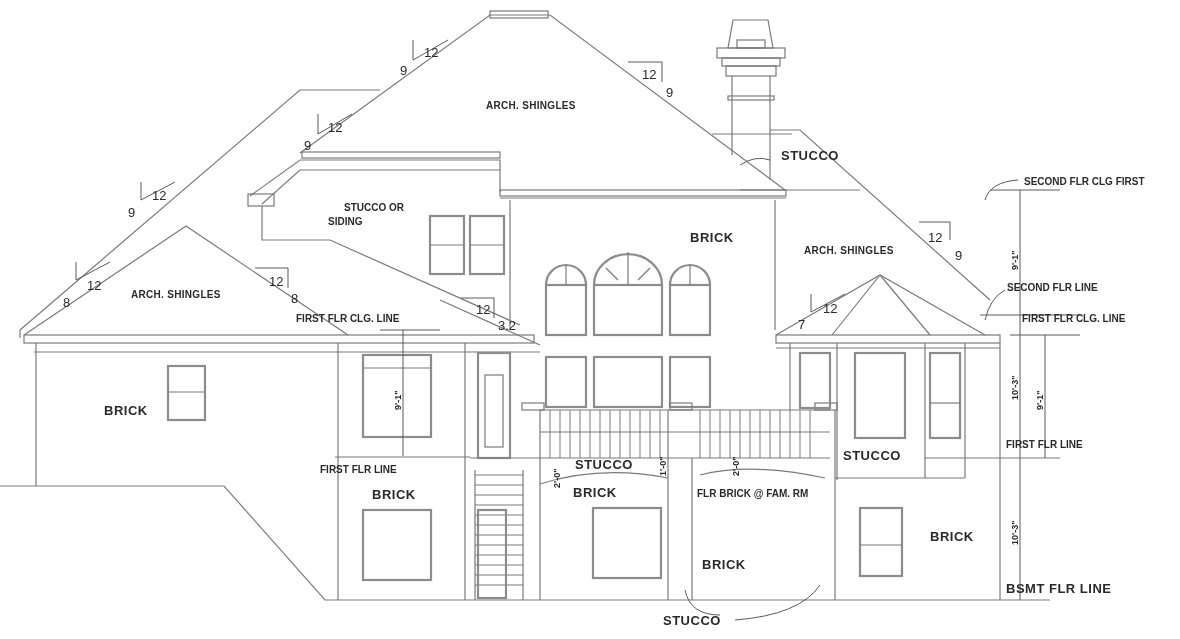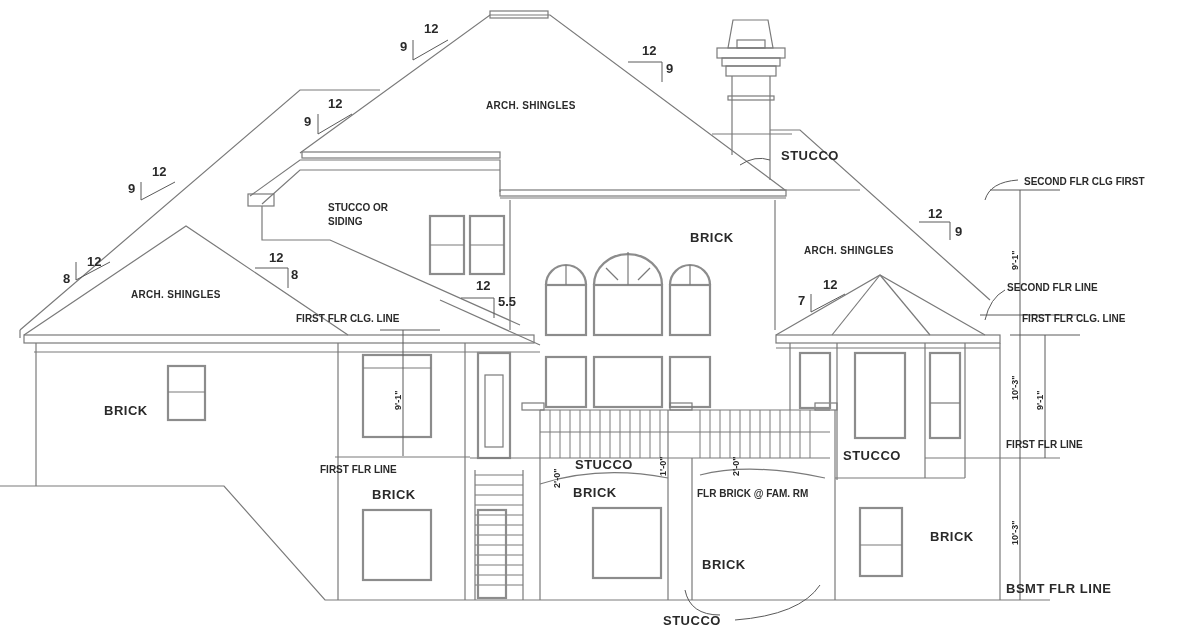--- a/index.html
+++ b/index.html
@@ -9,21 +9,21 @@
   .ln { stroke:#7a7a7a; stroke-width:1.2; fill:none; }
   .ln2 { stroke:#8c8c8c; stroke-width:2.2; fill:none; }
   .dim { stroke:#5a5a5a; stroke-width:1; fill:none; }
   .lbl {
     position:absolute; font-family:"Liberation Sans", sans-serif; font-weight:bold;
     color:#2a2a2a; white-space:nowrap; line-height:1;
   }
   .big { font-size:13px; letter-spacing:0.5px; }
   .mid { font-size:10px; letter-spacing:0.3px; }
   .sm  { font-size:10px; }
-  .pitch { font-size:13px; font-weight:bold; }
+  .pitch { font-size:13px; font-weight:normal;margin-top:24px; }
   .rot { transform-origin:left top; transform:rotate(-90deg); font-size:9px; }
 </style>
 </head>
 <body>
 
 <div id="drawing">
 <svg width="1180" height="639" viewBox="0 0 1180 639">
 
   <g>
     <polyline class="ln" points="300,153 490,15 550,15 785,190"></polyline>
@@ -215,21 +215,21 @@
     <polyline class="dim" points="461,298 494,298 494,318"></polyline>
     <polyline class="dim" points="919,222 950,222 950,240"></polyline>
     <polyline class="dim" points="811,294 811,312 845,294"></polyline>
   </g>
 </svg>
 
 <span class="lbl mid" style="left:486px;top:101px">ARCH.  SHINGLES</span>
 <span class="lbl mid" style="left:131px;top:290px">ARCH.  SHINGLES</span>
 <span class="lbl mid" style="left:804px;top:246px">ARCH.  SHINGLES</span>
 
-<span class="lbl sm" style="left:328px;top:203px">STUCCO OR</span>
+<span class="lbl sm" style="left:344px;top:203px">STUCCO OR</span>
 <span class="lbl sm" style="left:328px;top:217px">SIDING</span>
 <span class="lbl big" style="left:781px;top:149px">STUCCO</span>
 <span class="lbl big" style="left:690px;top:231px">BRICK</span>
 <span class="lbl big" style="left:104px;top:404px">BRICK</span>
 <span class="lbl big" style="left:372px;top:488px">BRICK</span>
 <span class="lbl big" style="left:575px;top:458px">STUCCO</span>
 <span class="lbl big" style="left:573px;top:486px">BRICK</span>
 <span class="lbl big" style="left:843px;top:449px">STUCCO</span>
 <span class="lbl big" style="left:930px;top:530px">BRICK</span>
 <span class="lbl big" style="left:702px;top:558px">BRICK</span>
@@ -259,18 +259,18 @@
 <span class="lbl pitch" style="left:666px;top:62px">9</span>
 <span class="lbl pitch" style="left:328px;top:97px">12</span>
 <span class="lbl pitch" style="left:304px;top:115px">9</span>
 <span class="lbl pitch" style="left:152px;top:165px">12</span>
 <span class="lbl pitch" style="left:128px;top:182px">9</span>
 <span class="lbl pitch" style="left:87px;top:255px">12</span>
 <span class="lbl pitch" style="left:63px;top:272px">8</span>
 <span class="lbl pitch" style="left:269px;top:251px">12</span>
 <span class="lbl pitch" style="left:291px;top:268px">8</span>
 <span class="lbl pitch" style="left:476px;top:279px">12</span>
-<span class="lbl pitch" style="left:498px;top:295px">5.5</span>
+<span class="lbl pitch" style="left:498px;top:295px">3.2</span>
 <span class="lbl pitch" style="left:928px;top:207px">12</span>
 <span class="lbl pitch" style="left:955px;top:225px">9</span>
 <span class="lbl pitch" style="left:823px;top:278px">12</span>
 <span class="lbl pitch" style="left:798px;top:294px">7</span>
 </div>
 
 </body></html>

